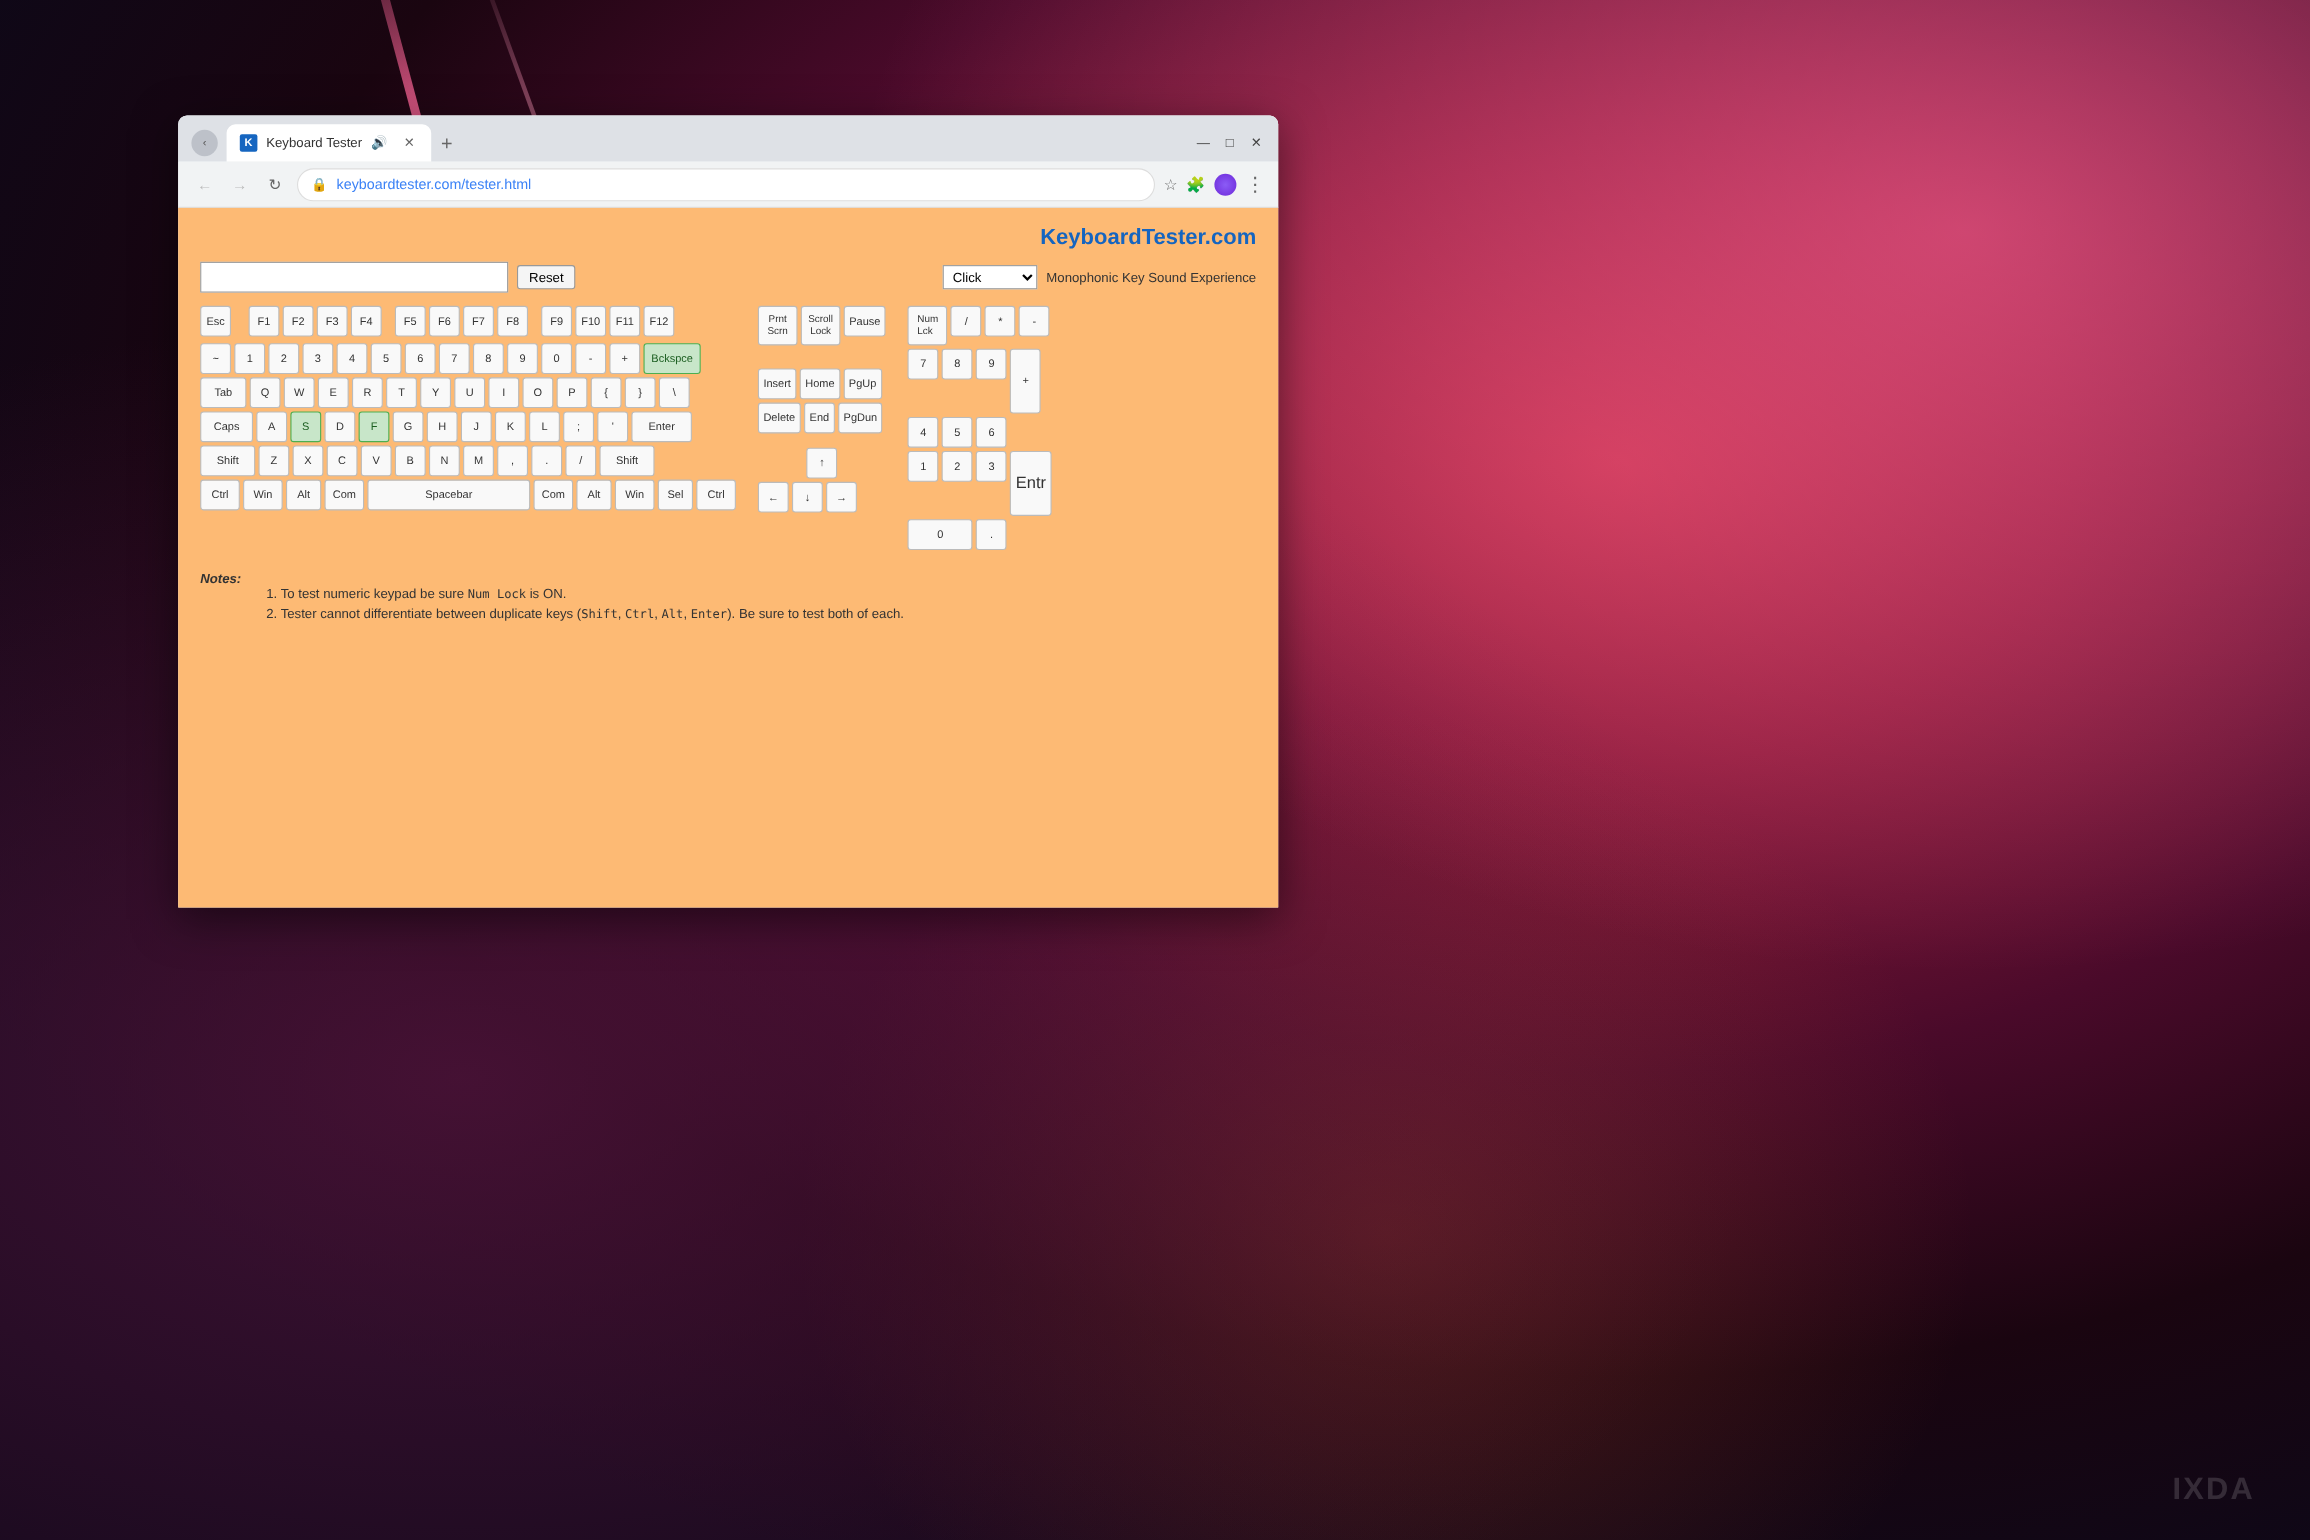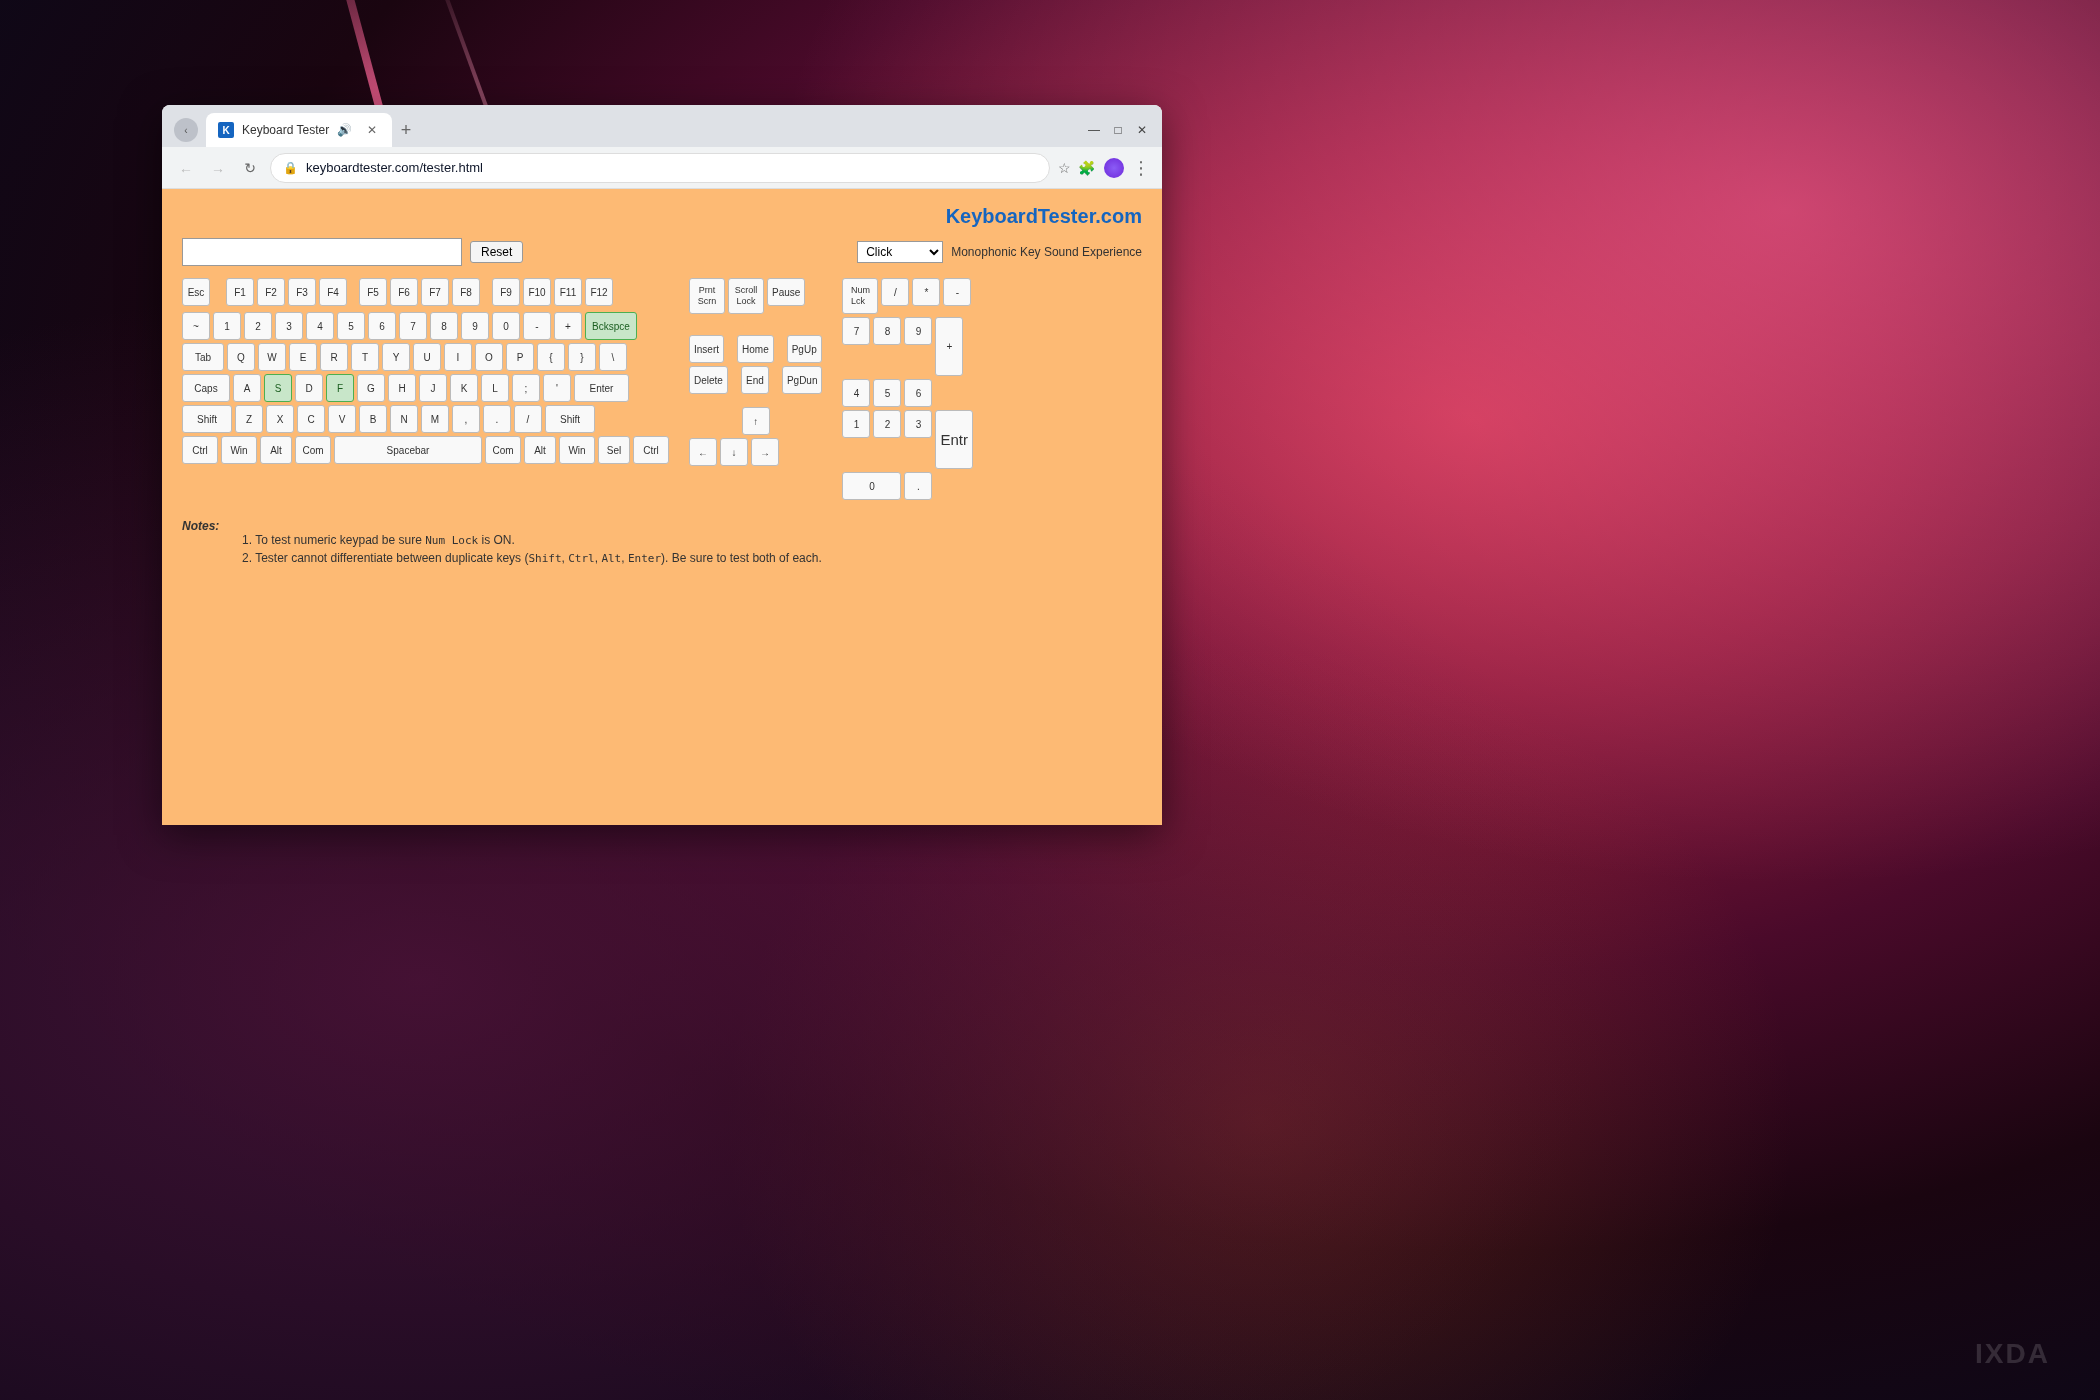--- a/index.html
+++ b/index.html
@@ -213,21 +213,21 @@
       height: 30px;
     }
 
     .address-icon {
       color: #555;
       font-size: 12px;
     }
 
     .address-text {
       font-size: 13px;
-      color: #0f172a;
+      color: #3b82f6;
       flex: 1;
     }
 
     .address-star { color: #666; font-size: 14px; cursor: pointer; }
     .address-ext { color: #666; font-size: 14px; cursor: pointer; }
     .address-avatar {
       width: 20px; height: 20px;
       border-radius: 50%;
       background: radial-gradient(circle, #8b5cf6, #6d28d9);
       display: flex; align-items: center; justify-content: center;
@@ -361,21 +361,21 @@
       gap: 3px;
     }
 
     .nav-top-row {
       display: flex;
       gap: 3px;
     }
 
     .nav-mid {
       display: flex;
-      gap: 13px;
+      gap: 3px;
       margin-top: 8px;
     }
 
     
     .numpad {
       flex: 0 0 auto;
     }
 
     .numpad-row {
       display: flex;

